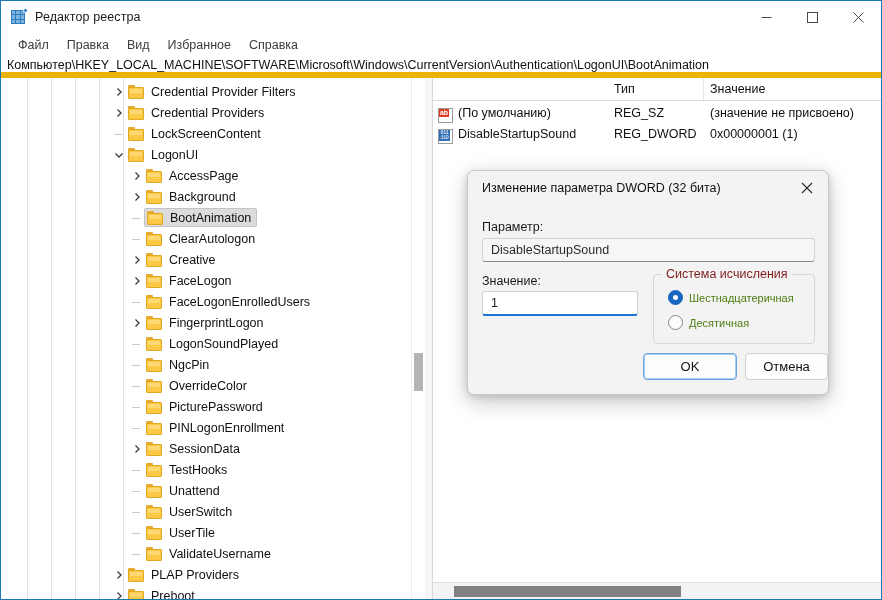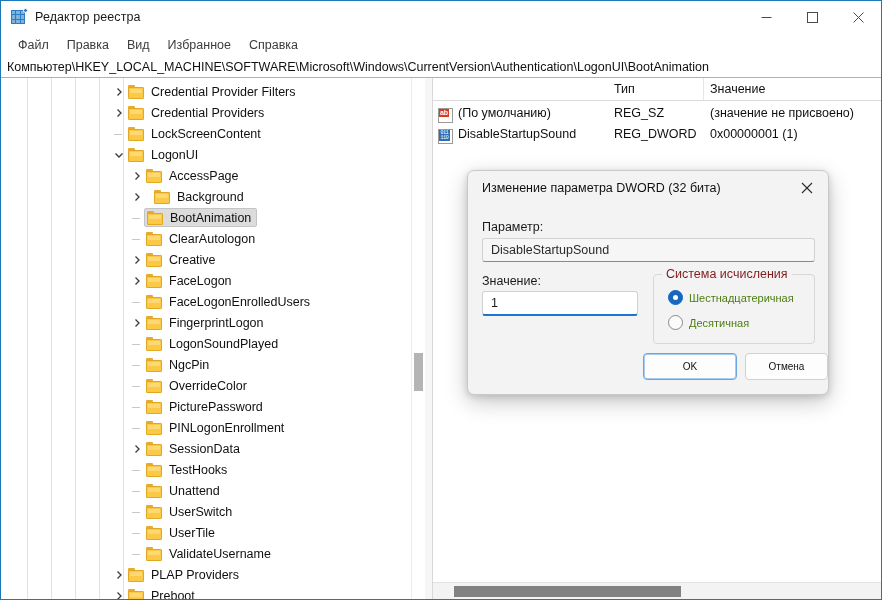--- a/index.html
+++ b/index.html
@@ -75,21 +75,21 @@
   .menu-item {
     font-size: 12.5px; color: #3c3c3c;
     padding: 2px 9px;
   }
 
   
   .addressbar {
     position: absolute; left: 0; top: 56px;
     width: 880px; height: 21px;
     background: #ffffff;
-    border-bottom: 1px solid #eab308;
+    border-bottom: 6px solid #eab308;
     display: flex; align-items: center;
     box-sizing: border-box;
   }
   .address-text {
     font-size: 12.5px; color: #101010;
     padding-left: 6px; white-space: nowrap;
   }
 
   
   .panes {
@@ -357,21 +357,21 @@
     left: 4px; top: 4px; width: 5px; height: 5px;
     border-radius: 50%; background: #ffffff;
   }
   .dlg-btn {
     position: absolute;
     height: 27px;
     background: #fdfdfd;
     border: 1px solid #d0d0d0;
     border-radius: 4px;
     display: flex; align-items: center; justify-content: center;
-    font-size: 10px; color: #111111;
+    font-size: 13px; color: #111111;
     box-sizing: border-box;
   }
   .dlg-btn.primary {
     border: 1px solid #6ba5e0;
     box-shadow: 0 0 0 1px #a8cdf0 inset;
   }
 </style>
 </head>
 <body>
 
@@ -493,21 +493,21 @@
               </svg>
             </span>
             <span class="label-wrap">
               <span class="folder">
                 <span class="tab"></span>
                 <span class="body"></span>
               </span>
               <span>AccessPage</span>
             </span>
           </div>
-          <div class="tnode" style="top: 108px; left: 128px; gap: 8px;">
+          <div class="tnode" style="top: 108px; left: 128px;">
             <span class="chev">
               <svg width="10" height="10" viewBox="0 0 10 10">
                 <polyline points="3.5,1.5 7,5 3.5,8.5" fill="none" stroke="#3b3b3b" stroke-width="1.3"></polyline>
               </svg>
             </span>
             <span class="label-wrap">
               <span class="folder">
                 <span class="tab"></span>
                 <span class="body"></span>
               </span>

